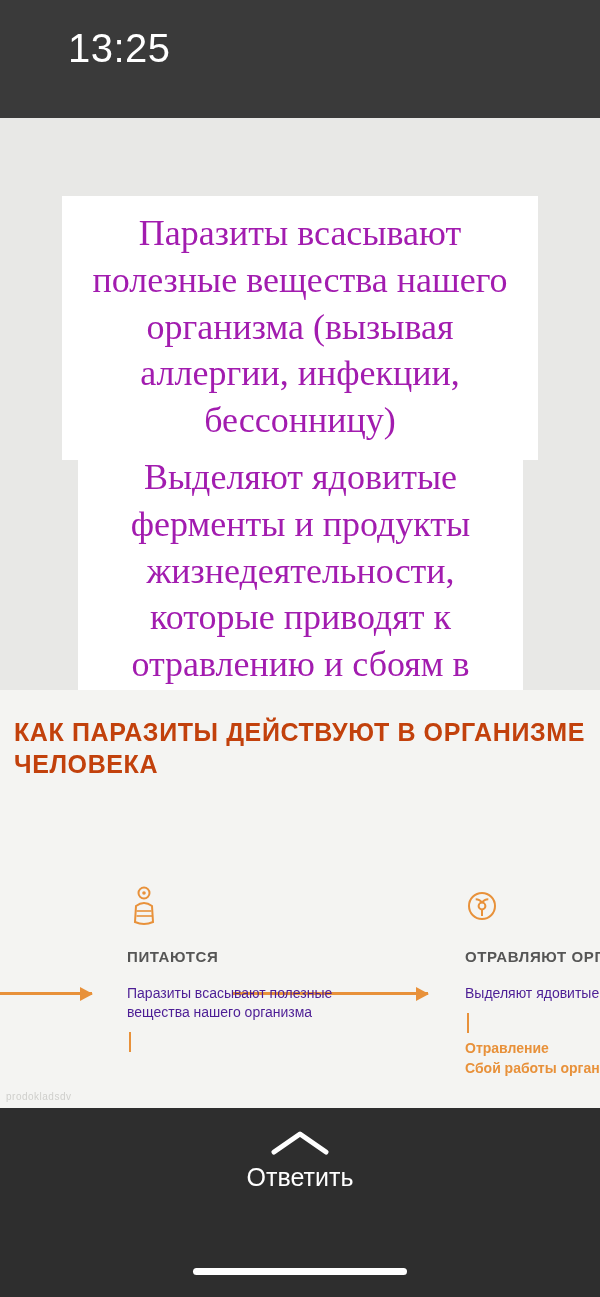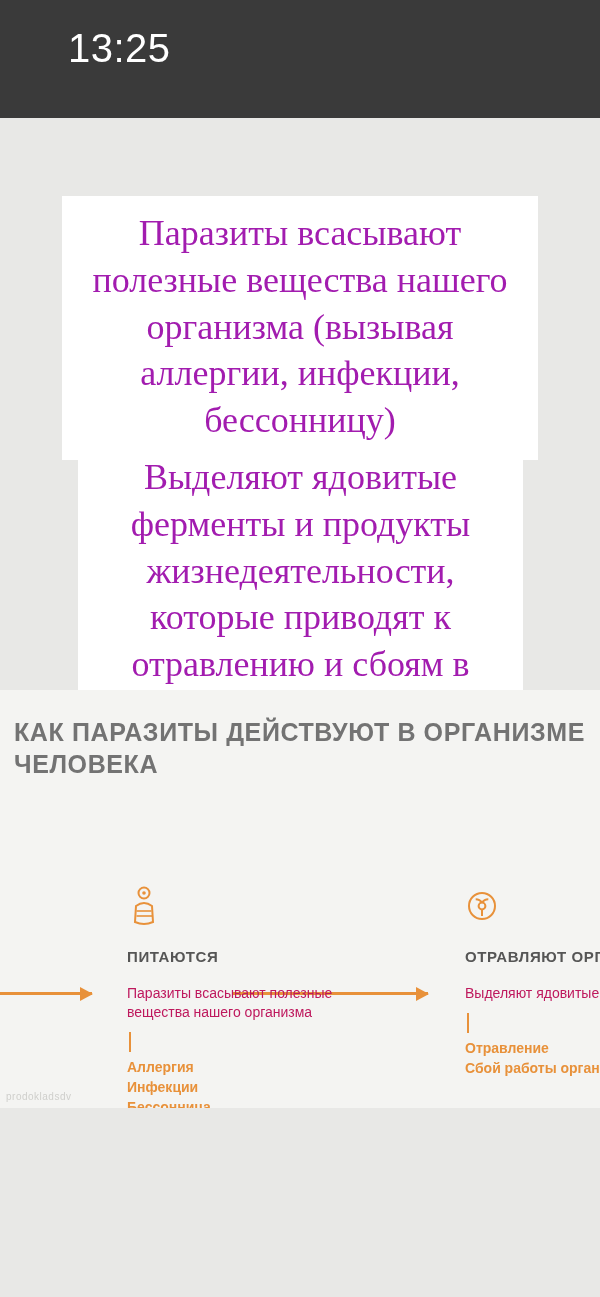--- a/index.html
+++ b/index.html
@@ -132,21 +132,21 @@
     height: 418px;
     background: #f4f4f2;
     overflow: hidden;
   }
   .info-title {
     position: absolute;
     left: 14px;
     top: 26px;
     font-size: 25px;
     font-weight: bold;
-    color: #737373;
+    color: #c2410c;
     letter-spacing: 0.6px;
     line-height: 1.28;
     text-transform: uppercase;
   }
   .node {
     position: absolute;
     width: 230px;
     margin-left: 13px;
   }
   .node-1 { left: 114px; top: 258px; }
@@ -163,21 +163,21 @@
     font-size: 15px;
     font-weight: bold;
     color: #555555;
     letter-spacing: 0.6px;
     line-height: 1.22;
     text-transform: uppercase;
   }
   .node-desc {
     margin-top: 18px;
     font-size: 14px;
-    color: #be185d;
+    color: #4c1d95;
     line-height: 1.35;
   }
   .node-bar {
     width: 2px;
     height: 20px;
     background: #e8913a;
     margin: 10px 0 6px 2px;
   }
   .node-out {
     font-size: 14px;
@@ -269,23 +269,20 @@
         <svg class="node-icon" viewBox="0 0 34 40">
           <circle cx="17" cy="7" r="5.5" fill="none" stroke="#e8913a" stroke-width="2"></circle>
           <circle cx="17" cy="7" r="1.8" fill="#e8913a"></circle>
           <path d="M9 20 q8 -6 16 0 l1 16 q-9 4 -18 0 z" fill="none" stroke="#e8913a" stroke-width="2"></path>
           <line x1="9.5" y1="25" x2="24.5" y2="25" stroke="#e8913a" stroke-width="1.6"></line>
           <line x1="9.5" y1="30" x2="25" y2="30" stroke="#e8913a" stroke-width="1.6"></line>
         </svg>
         <div class="node-label">ПИТАЮТСЯ</div>
         <div class="node-desc">Паразиты всасывают полезные вещества нашего организма</div>
         <div class="node-bar"></div>
-        <div class="node-out" style="white-space:pre-line">Аллергия
-Инфекции
-Бессонница</div>
       </div>
 
       <div class="node node-2">
         <svg class="node-icon" viewBox="0 0 34 40">
           <circle cx="17" cy="20" r="13" fill="none" stroke="#e8913a" stroke-width="2"></circle>
           <circle cx="17" cy="20" r="3.4" fill="none" stroke="#e8913a" stroke-width="2"></circle>
           <path d="M17 16.6 a7.5 7.5 0 0 0 -6.3 -3.4" fill="none" stroke="#e8913a" stroke-width="2"></path>
           <path d="M17 16.6 a7.5 7.5 0 0 1 6.3 -3.4" fill="none" stroke="#e8913a" stroke-width="2"></path>
           <path d="M17 23.4 l0 6.6" fill="none" stroke="#e8913a" stroke-width="2"></path>
         </svg>
@@ -293,13 +290,20 @@
         <div class="node-desc">Выделяют ядовитые ферменты</div>
         <div class="node-bar"></div>
         <div class="node-out" style="white-space:pre-line">Отравление
 Сбой работы органов</div>
       </div>
 
       <div class="watermark">prodokladsdv</div>
     </div>
   </div>
 
+  <div class="reply">
+    <svg class="chevron" width="58" height="26" viewBox="0 0 58 26">
+      <path d="M3 22 L29 4 L55 22" fill="none" stroke="#ffffff" stroke-width="5" stroke-linecap="round" stroke-linejoin="round"></path>
+    </svg>
+    <div class="reply-label">Ответить</div>
+    <div class="home-indicator"></div>
+  </div>
 </div>
 
 </body></html>

